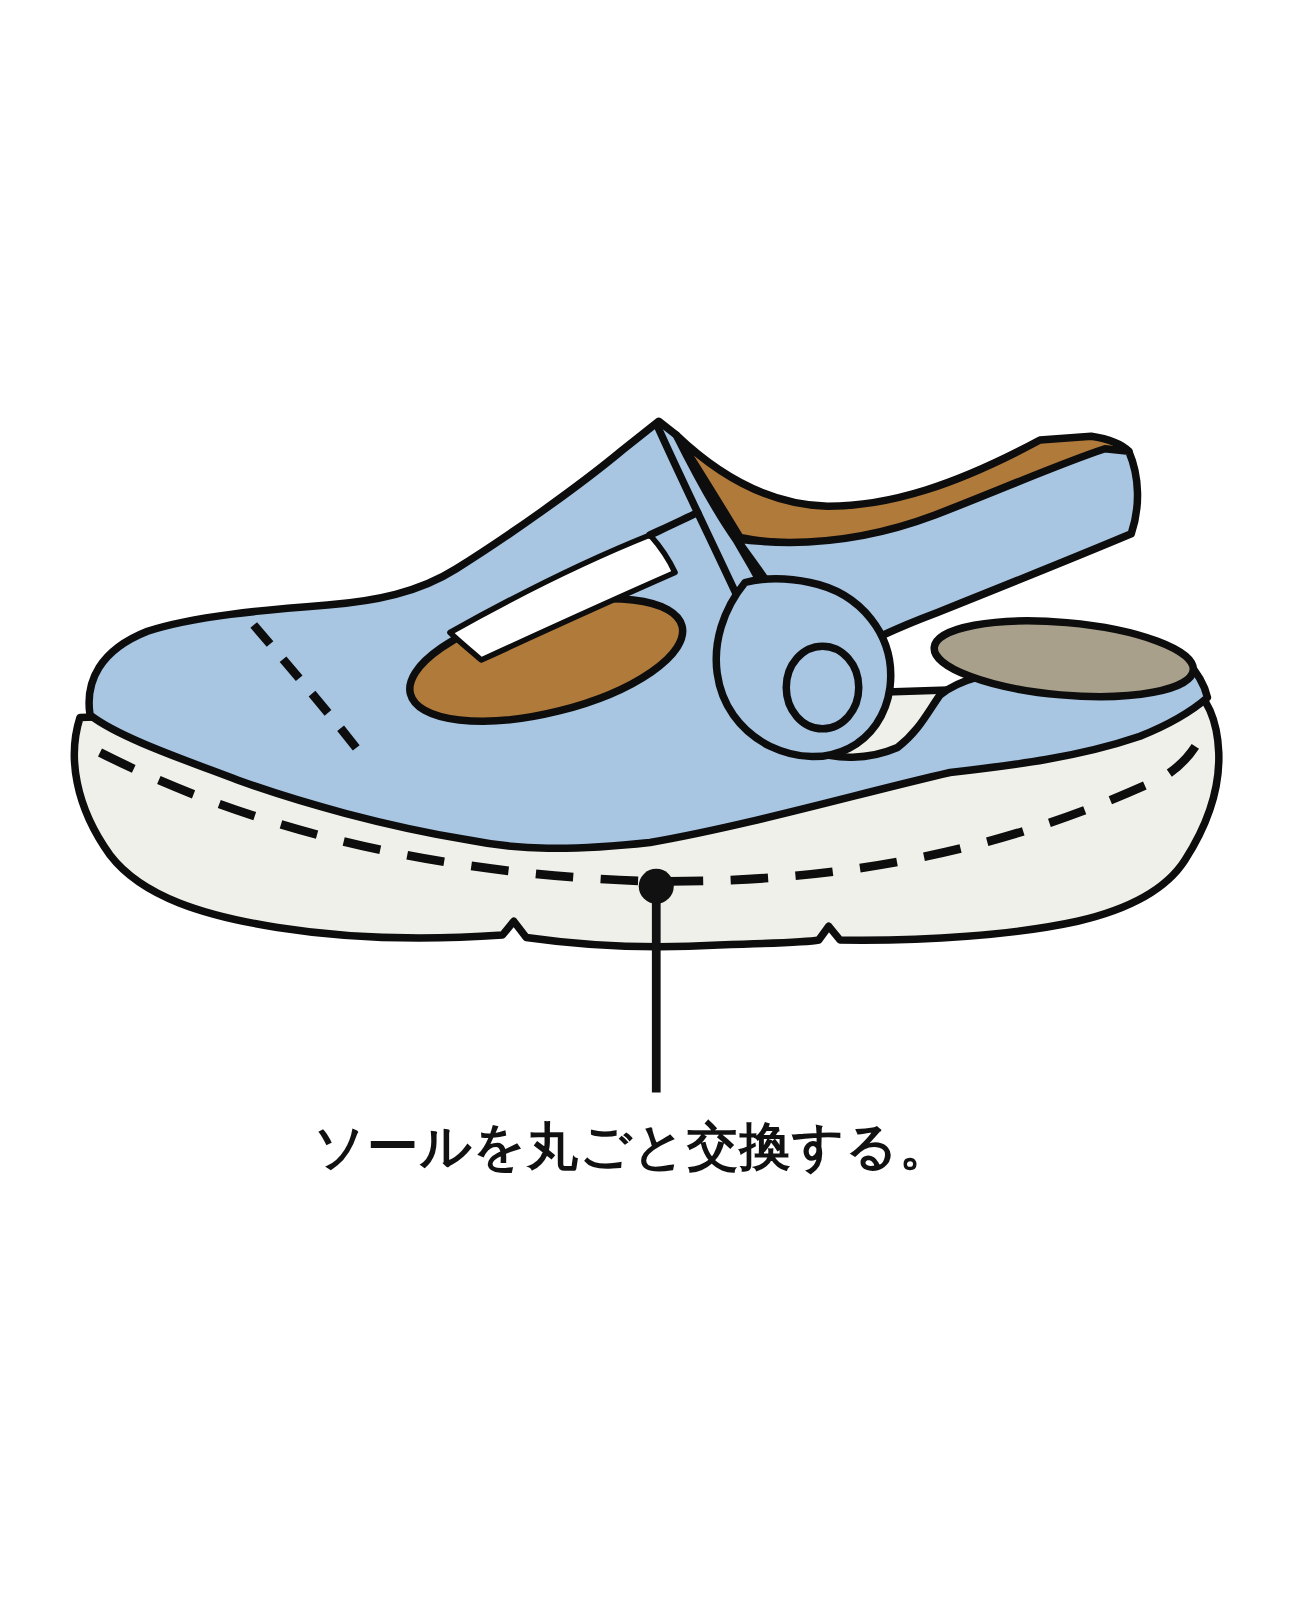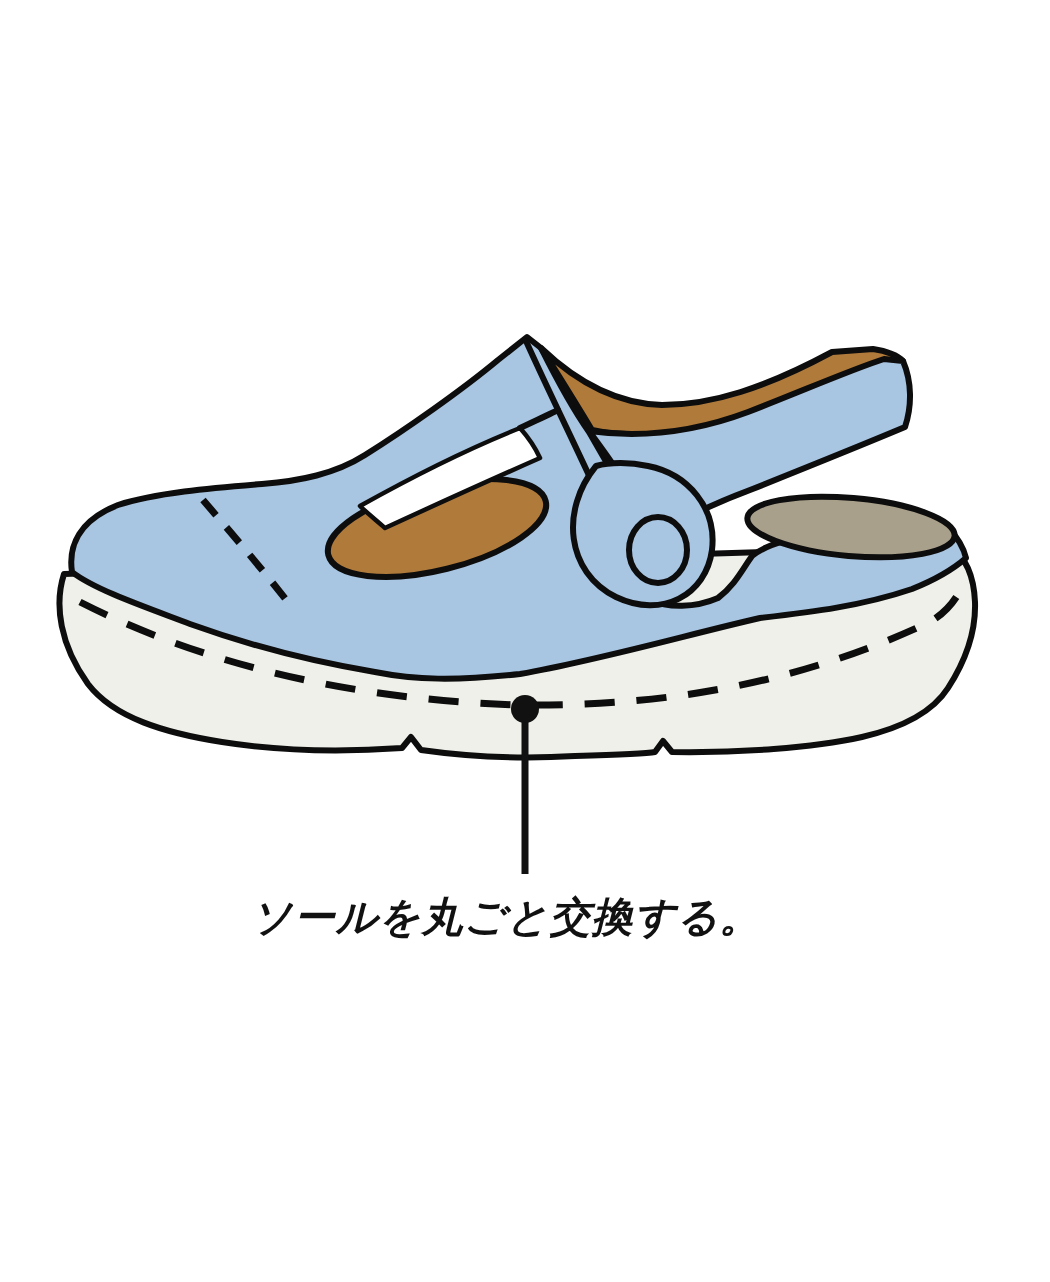--- a/index.html
+++ b/index.html
@@ -7,21 +7,20 @@
     padding: 0;
     background: #ffffff;
   }
   .page {
     position: relative;
     width: 1021px;
     height: 1282px;
     background: var(--color-background, #ffffff);
     overflow: hidden;
     font-family: "DejaVu Sans", "Liberation Sans", sans-serif;
-    font-style: italic;
   }
   svg { display: block; }
 
   .sole       { fill: var(--color-sole); stroke: var(--color-outline); stroke-width: 6; stroke-linejoin: round; }
   .upper      { fill: var(--color-upper); stroke: var(--color-outline); stroke-width: 6; stroke-linejoin: round; }
   .insole     { fill: var(--color-insole); stroke: var(--color-outline); stroke-width: 6; stroke-linejoin: round; }
   .heelpad    { fill: var(--color-heelpad); stroke: var(--color-outline); stroke-width: 6; }
   .gapwhite   { fill: var(--color-background); stroke: var(--color-outline); stroke-width: 4.5; stroke-linejoin: round; }
   .edge-line  { fill: none; stroke: var(--color-outline); stroke-width: 6; stroke-linecap: round; }
   .stitch     { fill: none; stroke: var(--color-outline); stroke-width: 7; stroke-linecap: butt; }

